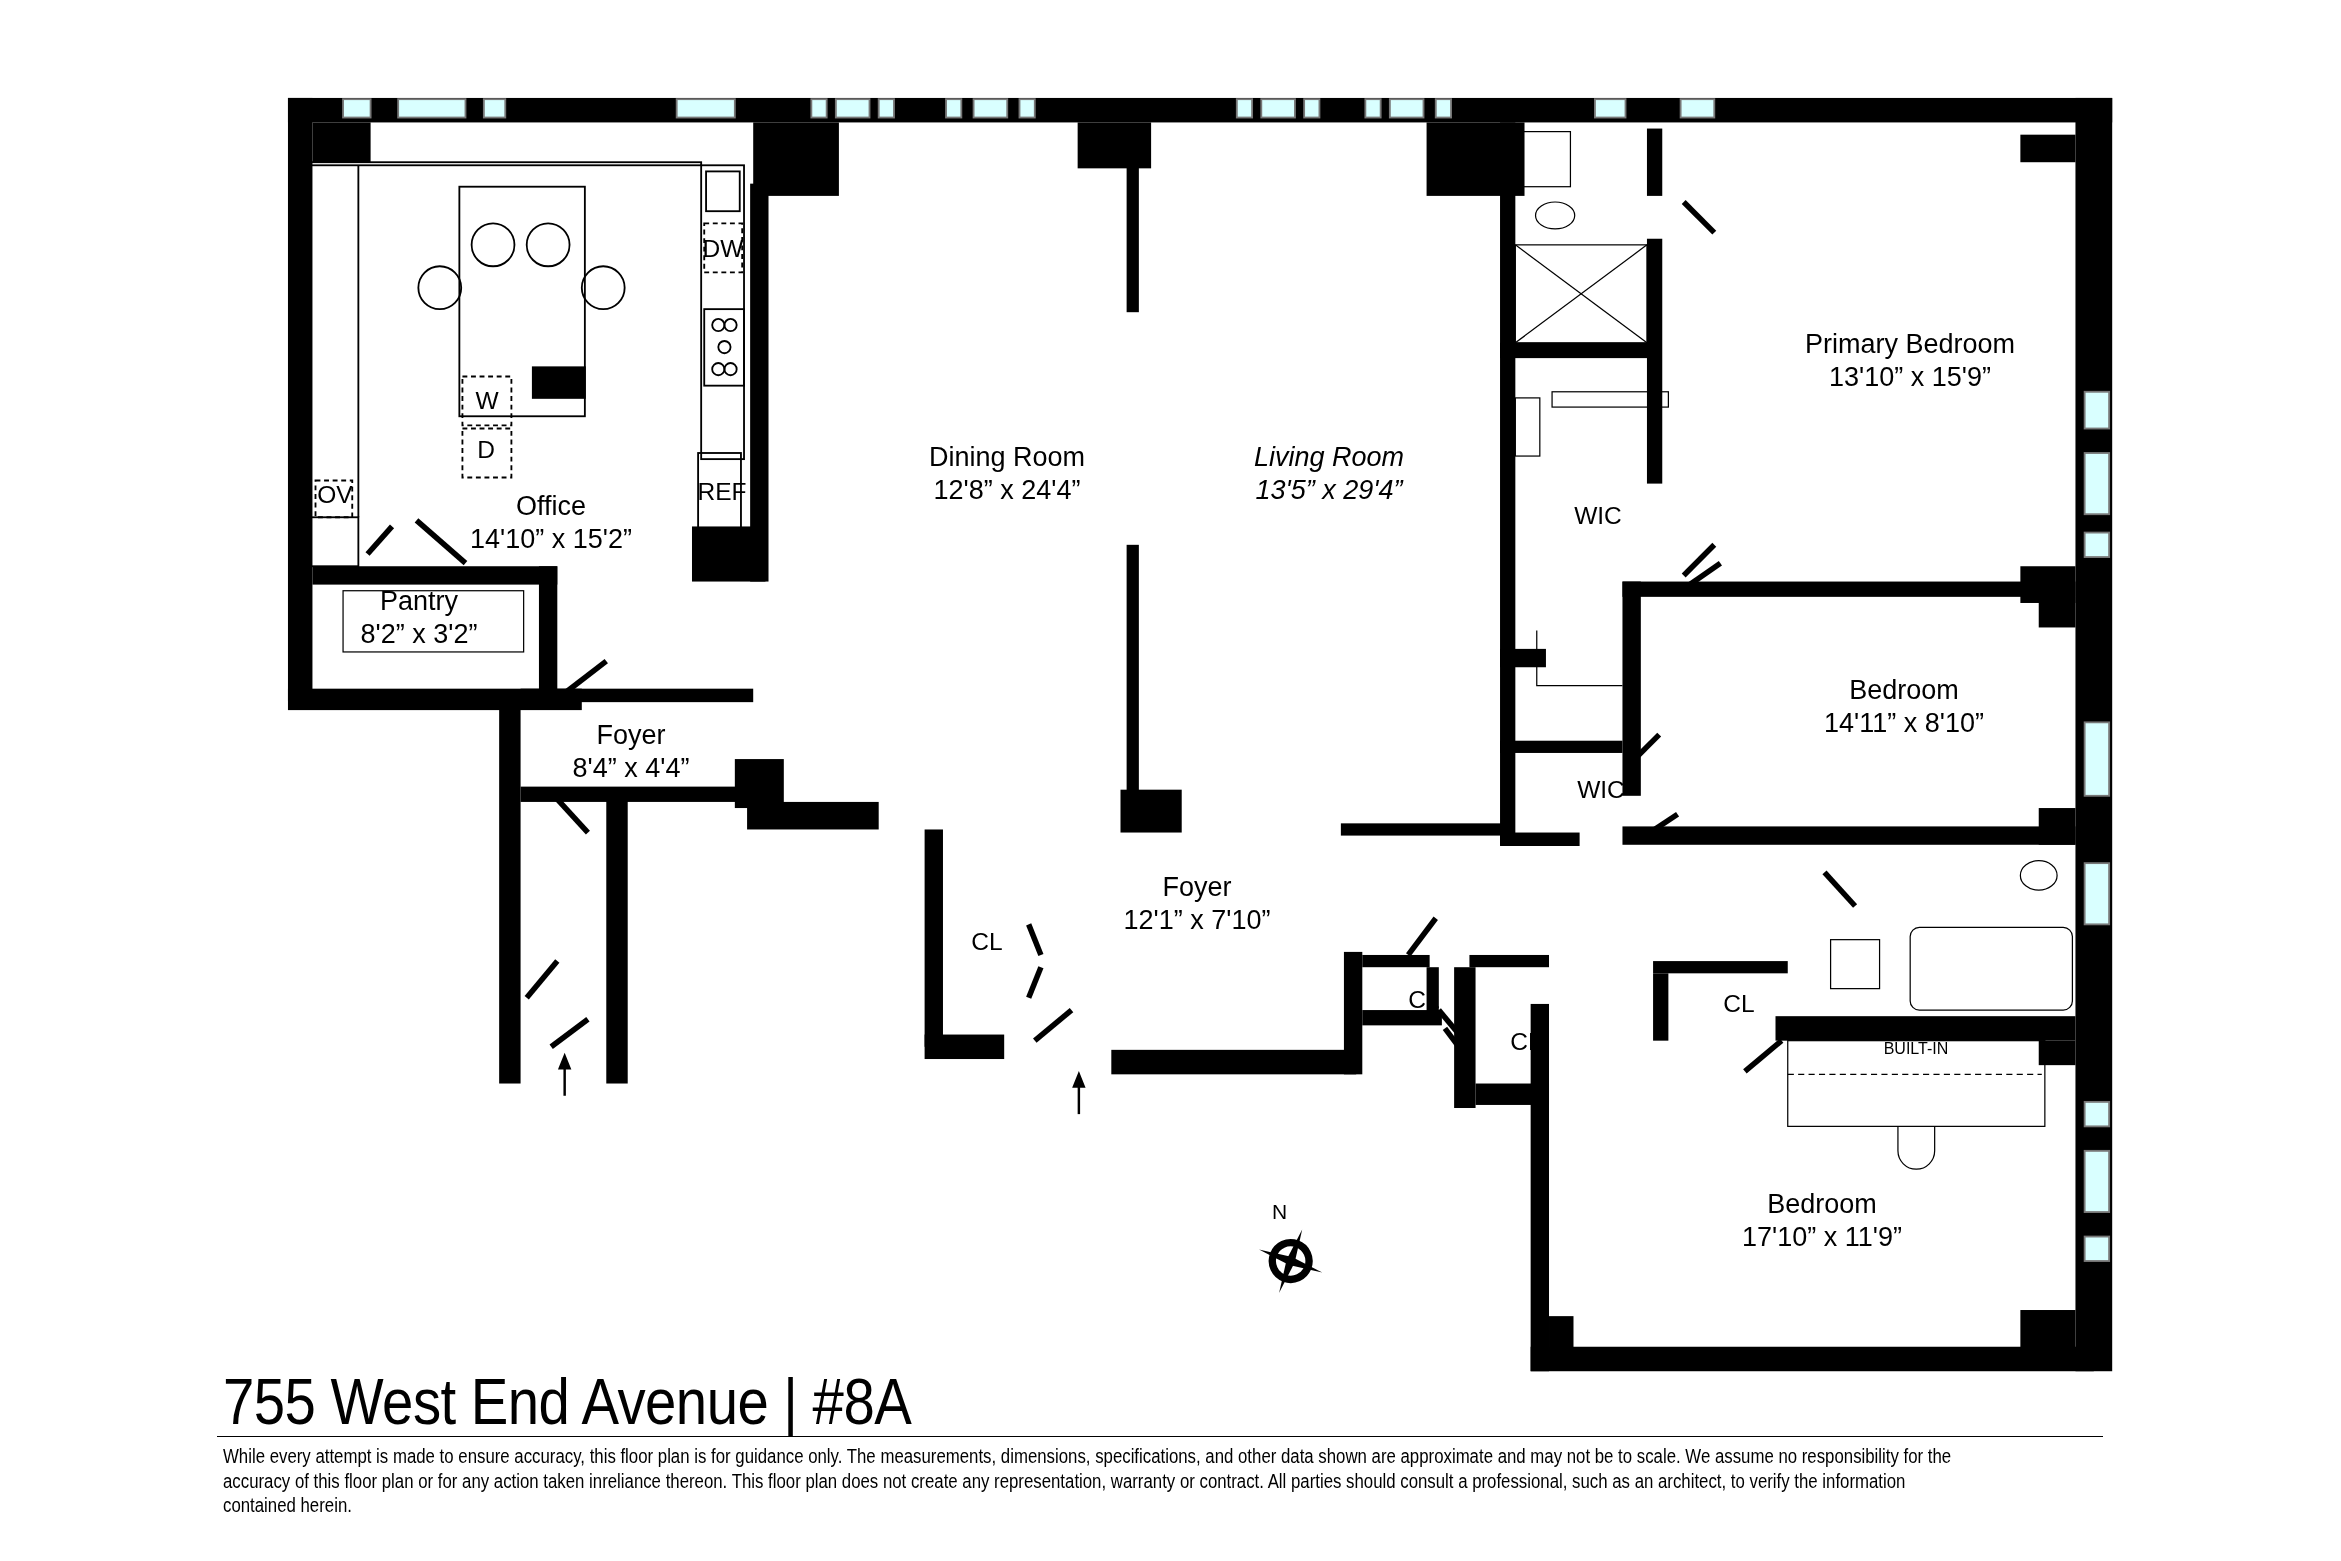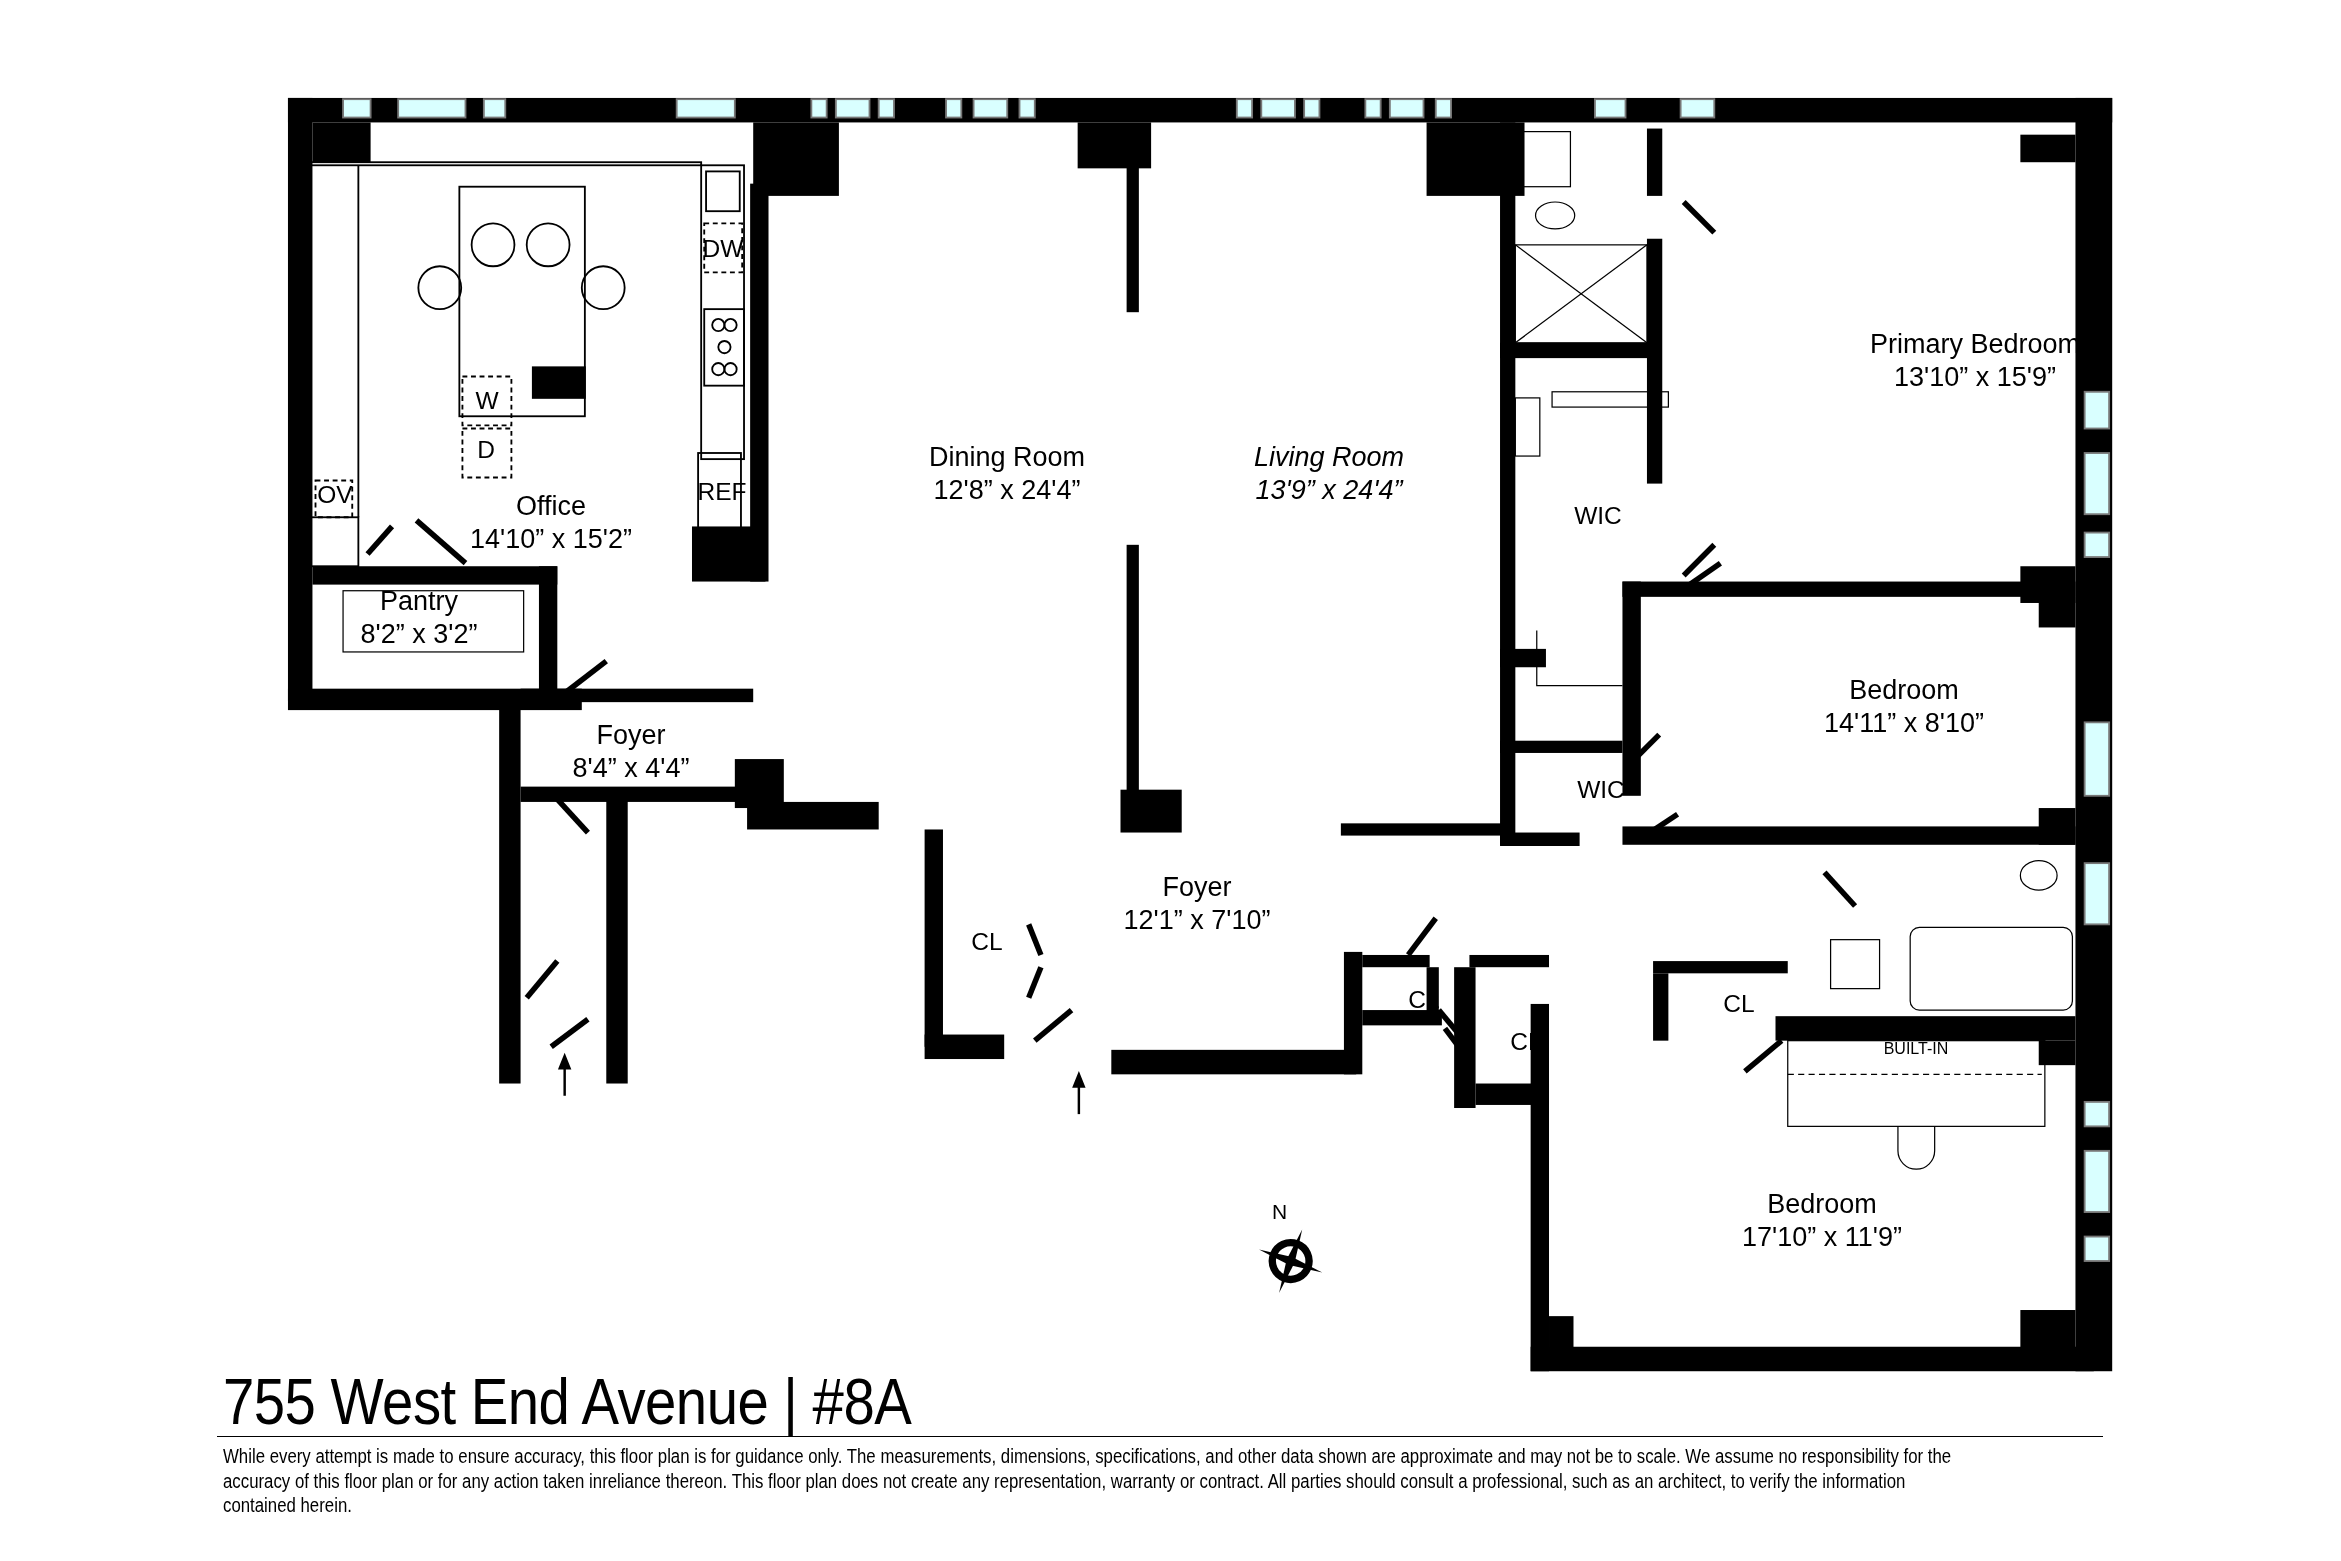--- a/index.html
+++ b/index.html
@@ -213,27 +213,27 @@
 <div class="lbl" style="left:631px;top:719px;">
   <span class="name">Foyer</span>
   <span class="dim">8'4” x 4'4”</span>
 </div>
 <div class="lbl" style="left:967px;top:441px;margin-left:40px;">
   <span class="name">Dining Room</span>
   <span class="dim">12'8” x 24'4”</span>
 </div>
 <div class="lbl" style="left:1329px;top:441px;font-style:italic;">
   <span class="name">Living Room</span>
-  <span class="dim">13'9” x 24'4”</span>
+  <span class="dim">13'5” x 29'4”</span>
 </div>
 <div class="lbl" style="left:1197px;top:871px;">
   <span class="name">Foyer</span>
   <span class="dim">12'1” x 7'10”</span>
 </div>
-<div class="lbl" style="left:1975px;top:328px;">
+<div class="lbl" style="left:1910px;top:328px;">
   <span class="name">Primary Bedroom</span>
   <span class="dim">13'10” x 15'9”</span>
 </div>
 <div class="lbl" style="left:1904px;top:674px;">
   <span class="name">Bedroom</span>
   <span class="dim">14'11” x 8'10”</span>
 </div>
 <div class="lbl" style="left:1822px;top:1188px;">
   <span class="name">Bedroom</span>
   <span class="dim">17'10” x 11'9”</span>

